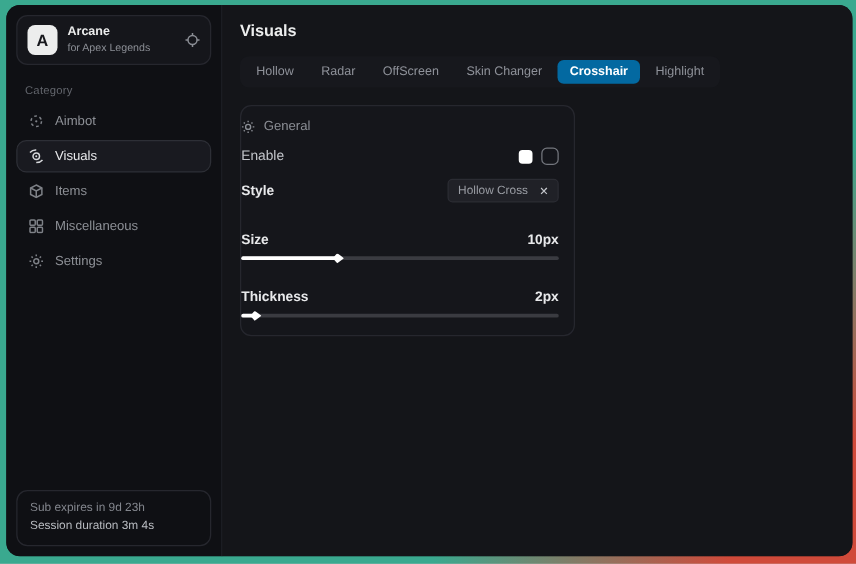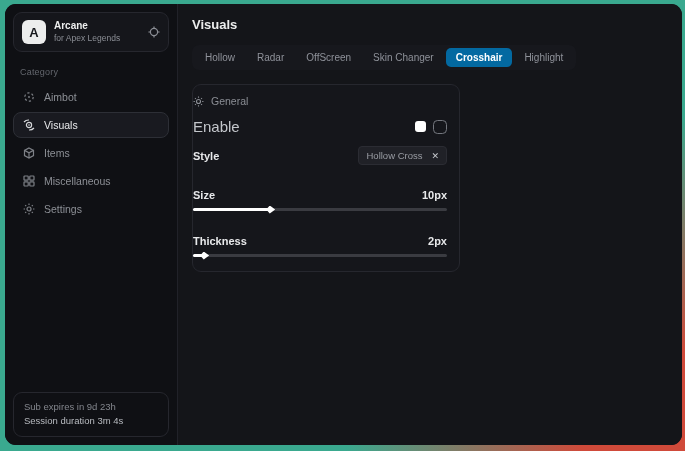--- a/index.html
+++ b/index.html
@@ -127,21 +127,21 @@
     gap: 7px;
     color: #8b8e95;
     font-size: 10.5px;
   }
   .row {
     display: flex;
     align-items: center;
     justify-content: space-between;
   }
   .row-enable { margin-top: 11px; }
-  .label-dim { color: #c3c6cb; font-size: 15px; text-align: right; }
+  .label-dim { color: #c3c6cb; font-size: 11px; text-align: right; }
   .label-strong { color: #e8e9eb; font-size: 11px; font-weight: bold; }
   .enable-controls { display: flex; align-items: center; gap: 7px; }
   .checkbox-filled {
     width: 11px; height: 11px;
     background: #ffffff;
     border-radius: 3px;
     cursor: pointer;
   }
   .keybind-box {
     width: 14px; height: 14px;

